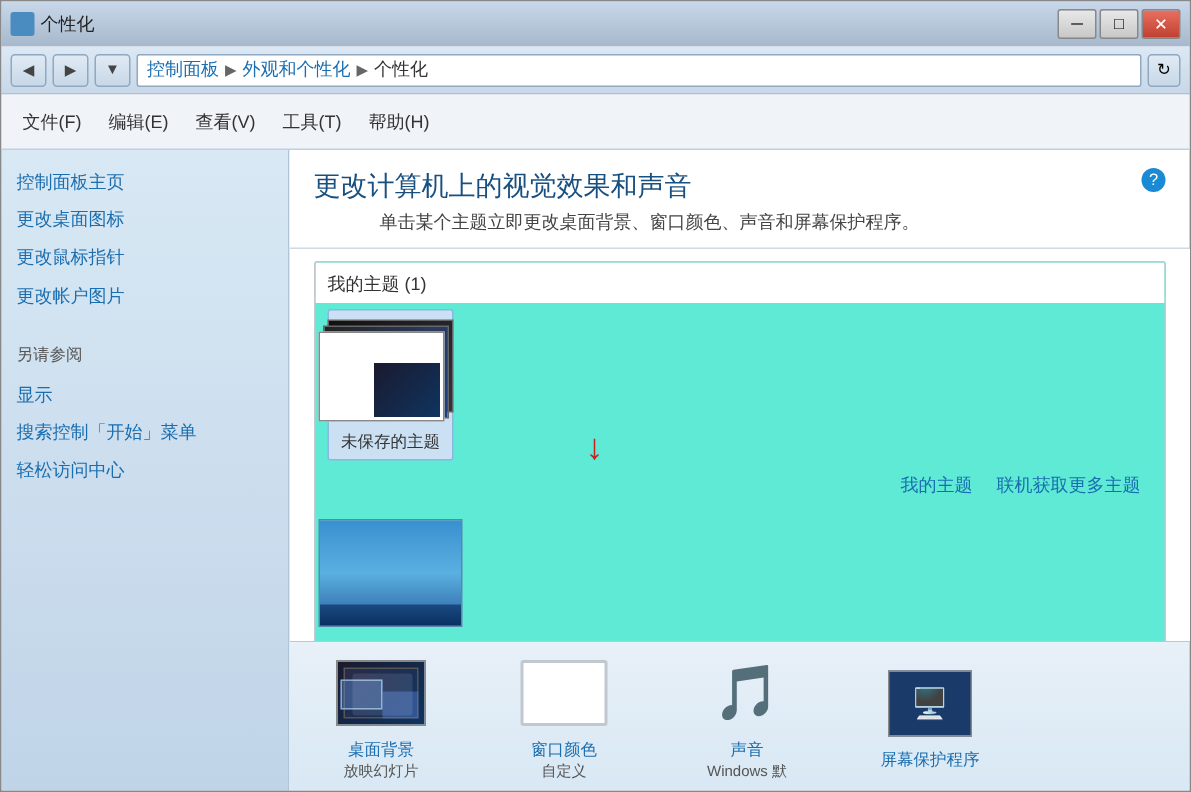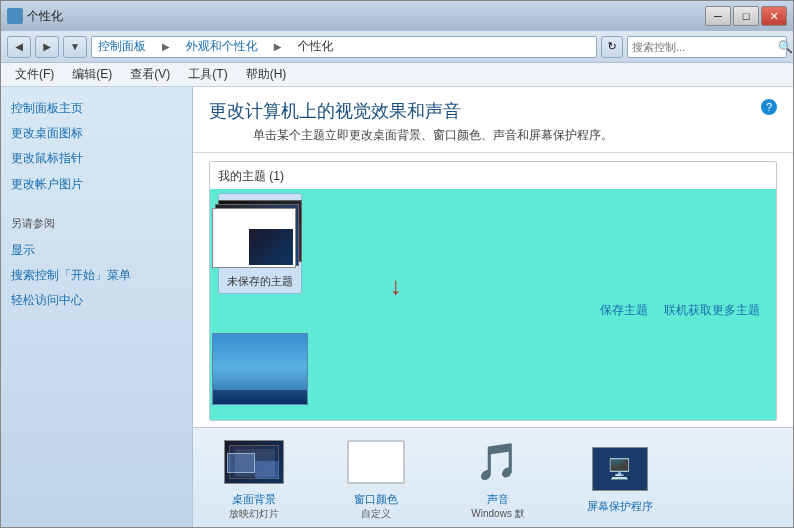--- a/index.html
+++ b/index.html
@@ -103,21 +103,21 @@
       flex: 1;
       height: 22px;
       background: white;
       border: 1px solid #90a8c0;
       border-radius: 2px;
       display: flex;
       align-items: center;
       padding: 0 6px;
       font-size: 12px;
       color: #333;
-      gap: 16px;
+      gap: 4px;
     }
 
     .path-separator {
       color: #666;
       font-size: 10px;
     }
 
     .path-link {
       color: #1a6eb0;
       cursor: pointer;
@@ -162,21 +162,21 @@
     .search-input {
       flex: 1;
       border: none;
       outline: none;
       font-size: 11px;
       color: #999;
     }
 
     
     .menu-bar {
-      height: 24px;
+      height: 37px;
       background: #f0f4f8;
       display: flex;
       align-items: center;
       padding: 0 6px;
       gap: 2px;
       border-bottom: 1px solid #c0d0e0;
       flex-shrink: 0;
     }
 
     .menu-item {
@@ -513,24 +513,20 @@
     <div class="nav-btn">▼</div>
     <div class="address-path">
       <span class="path-link">控制面板</span>
       <span class="path-separator">▶</span>
       <span class="path-link">外观和个性化</span>
       <span class="path-separator">▶</span>
       <span class="path-current">个性化</span>
     </div>
     <div class="address-right">
       <div class="refresh-btn">↻</div>
-      <div class="search-box">
-        <input class="search-input" type="text" placeholder="搜索控制..." style="">
-        <span>🔍</span>
-      </div>
     </div>
   </div>
 
   <div class="menu-bar">
     <div class="menu-item">文件(F)</div>
     <div class="menu-item">编辑(E)</div>
     <div class="menu-item">查看(V)</div>
     <div class="menu-item">工具(T)</div>
     <div class="menu-item">帮助(H)</div>
   </div>
@@ -570,21 +566,21 @@
                 <div class="thumb-front">
                   <div class="thumb-inner-dark"></div>
                 </div>
               </div>
               <div class="theme-label">未保存的主题</div>
             </div>
           </div>
 
           <div style="position:relative; display:flex; justify-content:flex-end; padding: 0 16px 4px 0; align-items:center; gap:16px;">
             <div style="position:absolute; left:180px; top:-30px; color:#cc2020; font-size:24px; transform:rotate(0deg);">↓</div>
-            <span class="theme-action-link">保存主题</span>
+            <span class="theme-action-link">我的主题</span>
             <span class="theme-action-link">联机获取更多主题</span>
           </div>
 
           <div class="aero-section">
             <div class="theme-grid">
               <div class="theme-item">
                 <div class="aero-thumb">
                   <div class="aero-thumb-bar"></div>
                 </div>
               </div>

